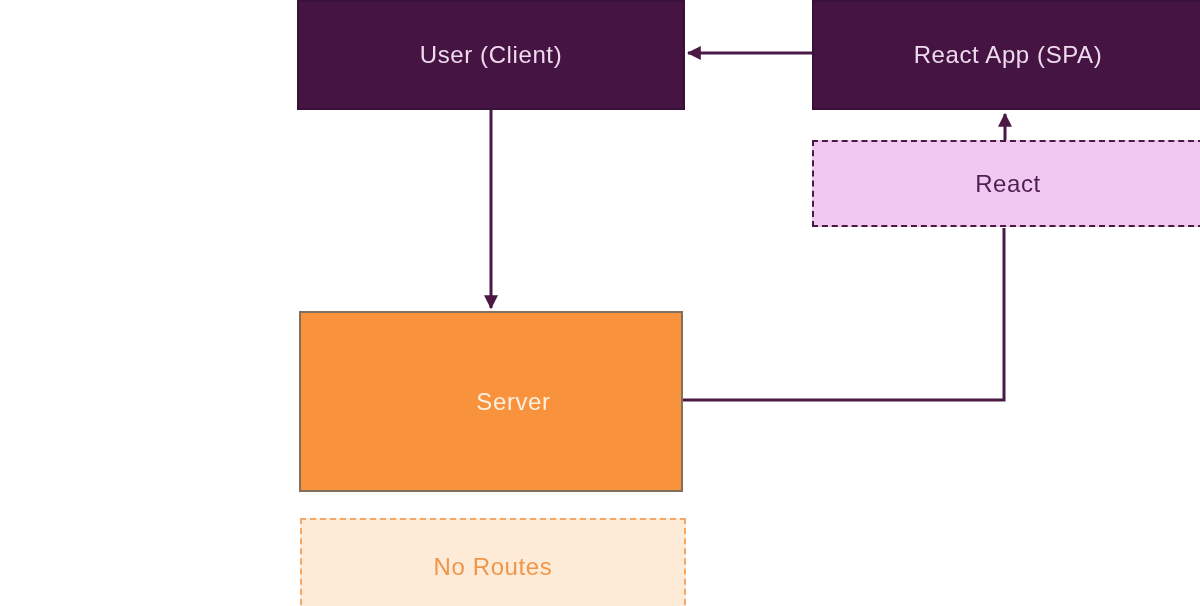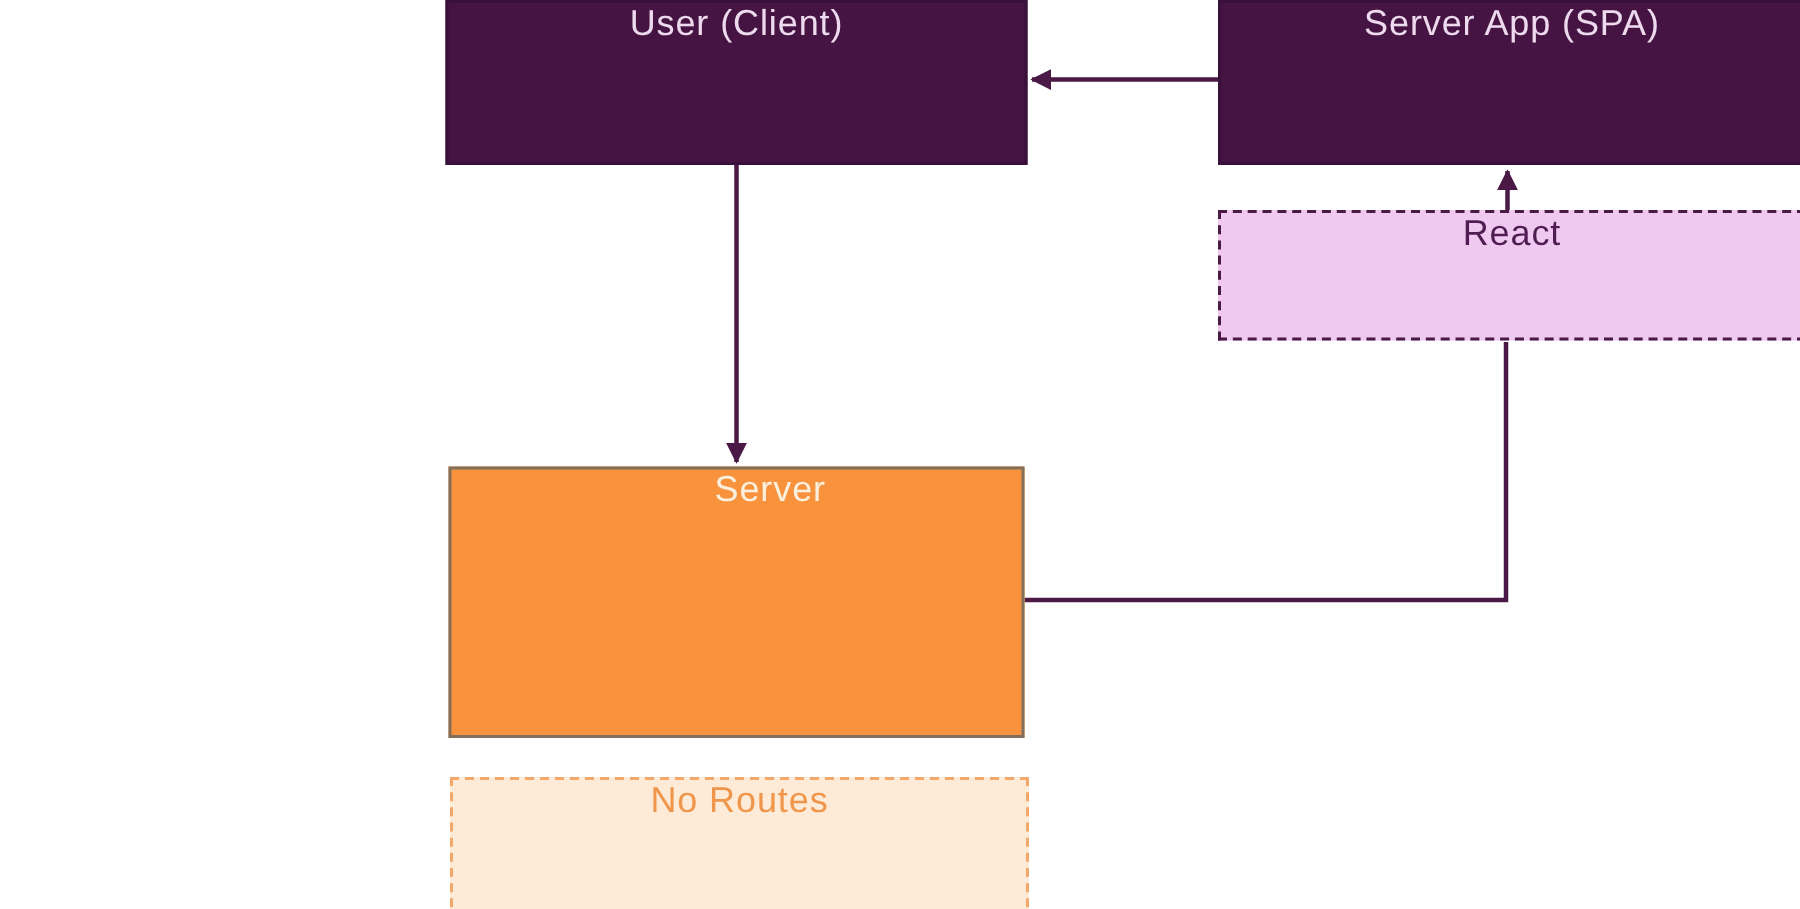--- a/index.html
+++ b/index.html
@@ -11,21 +11,21 @@
     font-family: "Liberation Sans", sans-serif;
   }
   .canvas { position: absolute; left: 0; top: 0; width: 1200px; height: 606px; }
   svg.connector-layer {
     position: absolute; left: 0; top: 0;
     width: 1200px; height: 606px;
     pointer-events: none;
   }
   .node {
     position: absolute;
-    display: flex; align-items: flex-start; justify-content: center;
+    display: flex; align-items: center; justify-content: center;
     box-sizing: border-box;
     font-size: 24px;
     letter-spacing: 0.6px;
   }
   .node .node-label { white-space: nowrap; }
   #node-user    { left: 297px; top: 0;     width: 388px; height: 110px; border: 2px solid; }
   #node-react   { left: 812px; top: 0;     width: 392px; height: 110px; border: 2px solid; }
   #node-routes  { left: 812px; top: 140px; width: 392px; height: 87px;  border: 2px dashed; }
   #node-server  { left: 299px; top: 311px; width: 384px; height: 181px; border: 2px solid; }
   #node-noroutes{ left: 300px; top: 518px; width: 386px; height: 97px;  border: 2px dashed; }
@@ -57,21 +57,21 @@
     <line x1="1005" y1="141" x2="1005" y2="114" marker-end="url(#arrowhead)" style="stroke: rgb(74, 25, 69);"></line>
 
     <path class="poly" d="M683,400 L1004,400 L1004,228" style="stroke: rgb(74, 25, 69);"></path>
   </svg>
 
   <div class="node" id="node-user" style="background-color: rgb(70, 20, 66); border-color: rgb(56, 16, 58); color: rgb(238, 218, 238);">
     <span class="node-label">User (Client)</span>
   </div>
 
   <div class="node" id="node-react" style="background-color: rgb(70, 20, 66); border-color: rgb(56, 16, 58); color: rgb(238, 218, 238);">
-    <span class="node-label">Server App (SPA)</span>
+    <span class="node-label">React App (SPA)</span>
   </div>
 
   <div class="node" id="node-routes" style="background-color: rgb(240, 201, 241); border-color: rgb(74, 25, 69); color: rgb(79, 29, 81);">
     <span class="node-label">React</span>
   </div>
 
   <div class="node" id="node-server" style="background-color: rgb(248, 146, 60); border-color: rgb(130, 112, 92); color: rgb(251, 240, 221); padding-left: 45px;">
     <span class="node-label">Server</span>
   </div>
 

